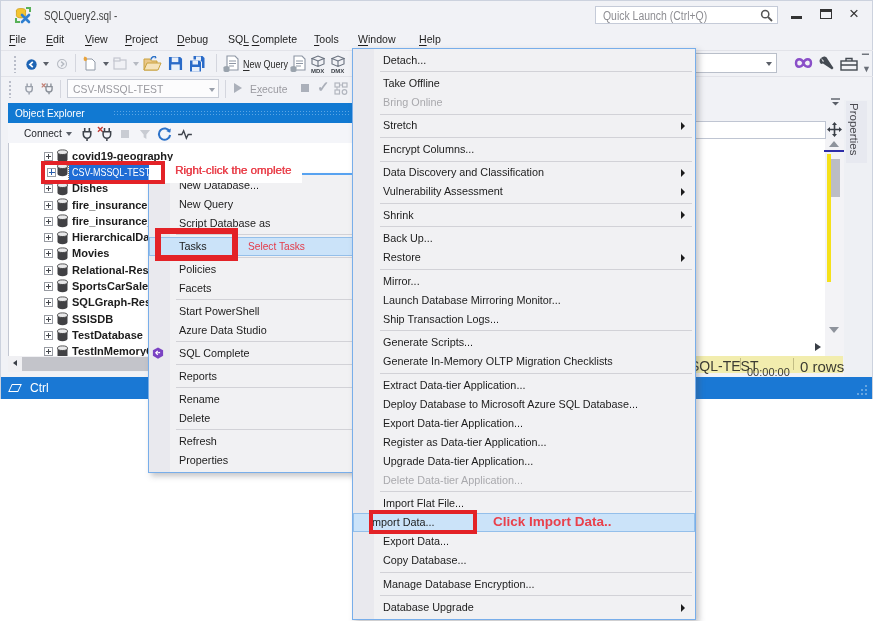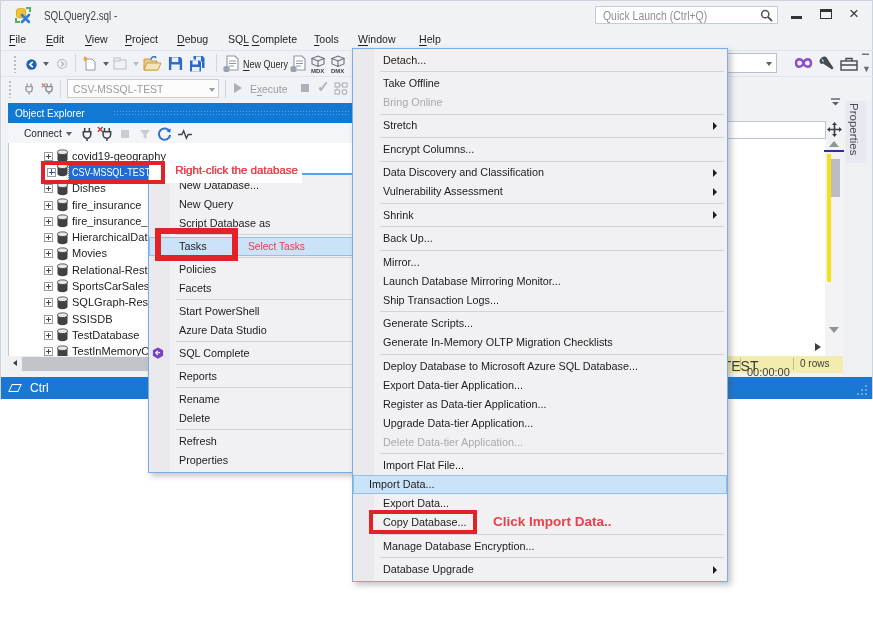--- a/index.html
+++ b/index.html
@@ -27,21 +27,21 @@
   .redbox { position:absolute; border:4px solid #e32227; background:transparent; }
   .ann { position:absolute; color:#e9404b; white-space:nowrap; }
   .grip { width:4px; height:18px;
     background:radial-gradient(circle, #b9bdc9 1px, transparent 1.1px);
     background-size:4px 4px; }
   .caret { position:absolute; width:0; height:0; border-top:4px solid #5a5f68;
     border-left:3.5px solid transparent; border-right:3.5px solid transparent; }
   .tsep { position:absolute; top:3px; width:1px; height:18px; background:#d4d6de; }
   u { text-decoration-thickness:1px; text-underline-offset:2px; }
   .t { display:inline-block; transform-origin:0 50%; white-space:nowrap; }
-  .trow { position:absolute; height:16px; }
+  .trow { position:absolute; height:16px;font-weight:bold; }
   .trow .pb { position:absolute; left:43px; top:3.5px; width:9px; height:9px;
     background:#fff; border:1px solid #989ba2; }
   .trow .pb::before { content:''; position:absolute; left:1px; top:3px; width:5px; height:1px; background:#44474d; }
   .trow .pb::after { content:''; position:absolute; left:3px; top:1px; width:1px; height:5px; background:#44474d; }
   .trow .lbl { position:absolute; left:70.5px; top:1.5px; font-size:11.5px; color:#1c1c1c; white-space:nowrap; transform:scaleX(.96); transform-origin:0 50%; }
   .cyl { position:absolute; left:55px; top:1px; }
 </style>
 </head>
 <body>
 <div id="stage">
@@ -213,21 +213,21 @@
       <div class="abs" style="left:830px;top:158px;width:9px;height:38px;background:#bcbdc4"></div>
       <div class="abs" style="left:828px;top:326px;width:0;height:0;border-top:6px solid #8e939c;border-left:5px solid transparent;border-right:5px solid transparent"></div>
 
       <div class="abs" style="left:814px;top:342px;width:0;height:0;border-left:6px solid #3a3f47;border-top:4.5px solid transparent;border-bottom:4.5px solid transparent"></div>
 
       <div class="abs" style="left:600px;top:355px;width:242px;height:16.5px;background:#f2edae">
         <div class="abs" style="left:68px;top:2px;font-size:14px;color:#3c3c33;white-space:nowrap">MSSQL-TEST</div>
         <div class="abs" style="left:139px;top:2px;width:1px;height:12px;background:#c2bd85"></div>
         <div class="abs" style="left:146px;top:10px;font-size:11px;color:#3c3c33;white-space:nowrap">00:00:00</div>
         <div class="abs" style="left:192px;top:2px;width:1px;height:12px;background:#c2bd85"></div>
-        <div class="abs" style="left:199px;top:2px;font-size:10px;color:#3c3c33;white-space:nowrap">0 rows</div>
+        <div class="abs" style="left:199px;top:2px;font-size:15px;color:#3c3c33;white-space:nowrap">0 rows</div>
       </div>
     </div>
 
     <div id="oe">
       <div class="abs" style="left:7px;top:102px;width:349px;height:19.5px;background:#1179d2">
         <div class="abs t" style="left:7px;top:3.5px;font-size:11.5px;color:#fff;transform:scaleX(.88)">Object Explorer</div>
         <div class="abs" style="left:105px;top:7px;right:6px;height:5px;background:radial-gradient(circle, rgba(150,200,245,.55) .7px, transparent .9px);background-size:3px 3px;"></div>
       </div>
       <div class="abs" style="left:7px;top:121.5px;width:349px;height:20.5px;background:#f4f5f9">
         <div class="abs t" style="left:16px;top:4px;font-size:11.5px;color:#24262b;transform:scaleX(.88)">Connect</div>
@@ -402,62 +402,64 @@
         </svg><span class="t" style="transform:scaleX(0.94)">SQL Complete</span><span class="arr" style="right:9px"></span></div>
     <div class="sep" style="margin-top:1.3px;margin-bottom:1.7px"></div>
     <div class="mi" style=""><span class="t" style="transform:scaleX(0.94)">Reports</span><span class="arr" style="right:9px"></span></div>
     <div class="sep" style="margin-top:1.3px;margin-bottom:1.7px"></div>
     <div class="mi" style=""><span class="t" style="transform:scaleX(0.94)">Rename</span></div>
     <div class="mi" style=""><span class="t" style="transform:scaleX(0.94)">Delete</span></div>
     <div class="sep" style="margin-top:1.3px;margin-bottom:1.7px"></div>
     <div class="mi" style=""><span class="t" style="transform:scaleX(0.94)">Refresh</span></div>
     <div class="mi" style=""><span class="t" style="transform:scaleX(0.94)">Properties</span></div>
   </div>
-  <div class="menu" style="left:352px;top:48px;width:376px;padding:1.5px 0 2px 0">
+  <div class="menu" style="left:352px;top:48px;width:344px;padding:1.5px 0 2px 0">
     <div class="gut"></div>
     <div class="mi" style=""><span class="t" style="transform:scaleX(0.94)">Detach...</span></div>
     <div class="sep" style="margin-top:1.55px;margin-bottom:1.95px"></div>
     <div class="mi" style=""><span class="t" style="transform:scaleX(0.94)">Take Offline</span></div>
     <div class="mi dis" style=""><span class="t" style="transform:scaleX(0.94)">Bring Online</span></div>
     <div class="sep" style="margin-top:1.55px;margin-bottom:1.95px"></div>
     <div class="mi" style=""><span class="t" style="transform:scaleX(0.94)">Stretch</span><span class="arr" style="right:10px"></span></div>
     <div class="sep" style="margin-top:1.55px;margin-bottom:1.95px"></div>
     <div class="mi" style=""><span class="t" style="transform:scaleX(0.94)">Encrypt Columns...</span></div>
     <div class="sep" style="margin-top:1.55px;margin-bottom:1.95px"></div>
     <div class="mi" style=""><span class="t" style="transform:scaleX(0.94)">Data Discovery and Classification</span><span class="arr" style="right:10px"></span></div>
     <div class="mi" style=""><span class="t" style="transform:scaleX(0.94)">Vulnerability Assessment</span><span class="arr" style="right:10px"></span></div>
     <div class="sep" style="margin-top:1.55px;margin-bottom:1.95px"></div>
     <div class="mi" style=""><span class="t" style="transform:scaleX(0.94)">Shrink</span><span class="arr" style="right:10px"></span></div>
     <div class="sep" style="margin-top:1.55px;margin-bottom:1.95px"></div>
     <div class="mi" style=""><span class="t" style="transform:scaleX(0.94)">Back Up...</span></div>
+    <div class="mi" style=""><span class="t" style="transform:scaleX(0.94)">Restore</span><span class="arr" style="right:10px"></span></div>
     <div class="sep" style="margin-top:1.55px;margin-bottom:1.95px"></div>
     <div class="mi" style=""><span class="t" style="transform:scaleX(0.94)">Mirror...</span></div>
     <div class="mi" style=""><span class="t" style="transform:scaleX(0.94)">Launch Database Mirroring Monitor...</span></div>
     <div class="mi" style=""><span class="t" style="transform:scaleX(0.94)">Ship Transaction Logs...</span></div>
     <div class="sep" style="margin-top:1.55px;margin-bottom:1.95px"></div>
     <div class="mi" style=""><span class="t" style="transform:scaleX(0.94)">Generate Scripts...</span></div>
     <div class="mi" style=""><span class="t" style="transform:scaleX(0.94)">Generate In-Memory OLTP Migration Checklists</span></div>
     <div class="sep" style="margin-top:1.55px;margin-bottom:1.95px"></div>
+    <div class="mi" style=""><span class="t" style="transform:scaleX(0.94)">Extract Data-tier Application...</span></div>
     <div class="mi" style=""><span class="t" style="transform:scaleX(0.94)">Deploy Database to Microsoft Azure SQL Database...</span></div>
     <div class="mi" style=""><span class="t" style="transform:scaleX(0.94)">Export Data-tier Application...</span></div>
     <div class="mi" style=""><span class="t" style="transform:scaleX(0.94)">Register as Data-tier Application...</span></div>
     <div class="mi" style=""><span class="t" style="transform:scaleX(0.94)">Upgrade Data-tier Application...</span></div>
     <div class="mi dis" style=""><span class="t" style="transform:scaleX(0.94)">Delete Data-tier Application...</span></div>
     <div class="sep" style="margin-top:1.55px;margin-bottom:1.95px"></div>
     <div class="mi" style=""><span class="t" style="transform:scaleX(0.94)">Import Flat File...</span></div>
     <div class="mi" style="background:#cbe3f9;box-shadow:inset 0 0 0 1px #94bfea;padding-left:16px;"><span class="t" style="transform:scaleX(0.94)">Import Data...</span></div>
     <div class="mi" style=""><span class="t" style="transform:scaleX(0.94)">Export Data...</span></div>
     <div class="mi" style=""><span class="t" style="transform:scaleX(0.94)">Copy Database...</span></div>
     <div class="sep" style="margin-top:1.55px;margin-bottom:1.95px"></div>
     <div class="mi" style=""><span class="t" style="transform:scaleX(0.94)">Manage Database Encryption...</span></div>
     <div class="sep" style="margin-top:1.55px;margin-bottom:1.95px"></div>
     <div class="mi" style=""><span class="t" style="transform:scaleX(0.94)">Database Upgrade</span><span class="arr" style="right:10px"></span></div>
   </div>
 
   <div class="abs" style="left:148.5px;top:160.5px;width:153.5px;height:22px;background:#fff"></div>
   <div class="abs" style="left:302px;top:173.2px;width:50px;height:1.5px;background:#57a2f0"></div>
-  <div class="ann" style="left:175px;top:163.5px;font-size:11.5px;text-shadow:.4px 0 0 #e9404b;transform:scaleX(1);transform-origin:0 50%">Right-click the database</div>
+  <div class="ann" style="left:175px;top:163.5px;font-size:11.5px;text-shadow:.4px 0 0 #e9404b;transform:scaleX(1);transform-origin:0 50%">Right-click the omplete</div>
   <div class="redbox" style="left:41px;top:160.5px;width:123.5px;height:23.5px"></div>
   <div class="redbox" style="left:154.5px;top:228px;width:83px;height:33px;border-width:6px"></div>
   <div class="redbox" style="left:369px;top:510px;width:108px;height:24px"></div>
   <div class="ann" style="left:493px;top:515px;font-size:12.5px;font-weight:bold;transform:scaleX(1.08);transform-origin:0 50%">Click Import Data..</div>
 
 </div>
 
 </body></html>

